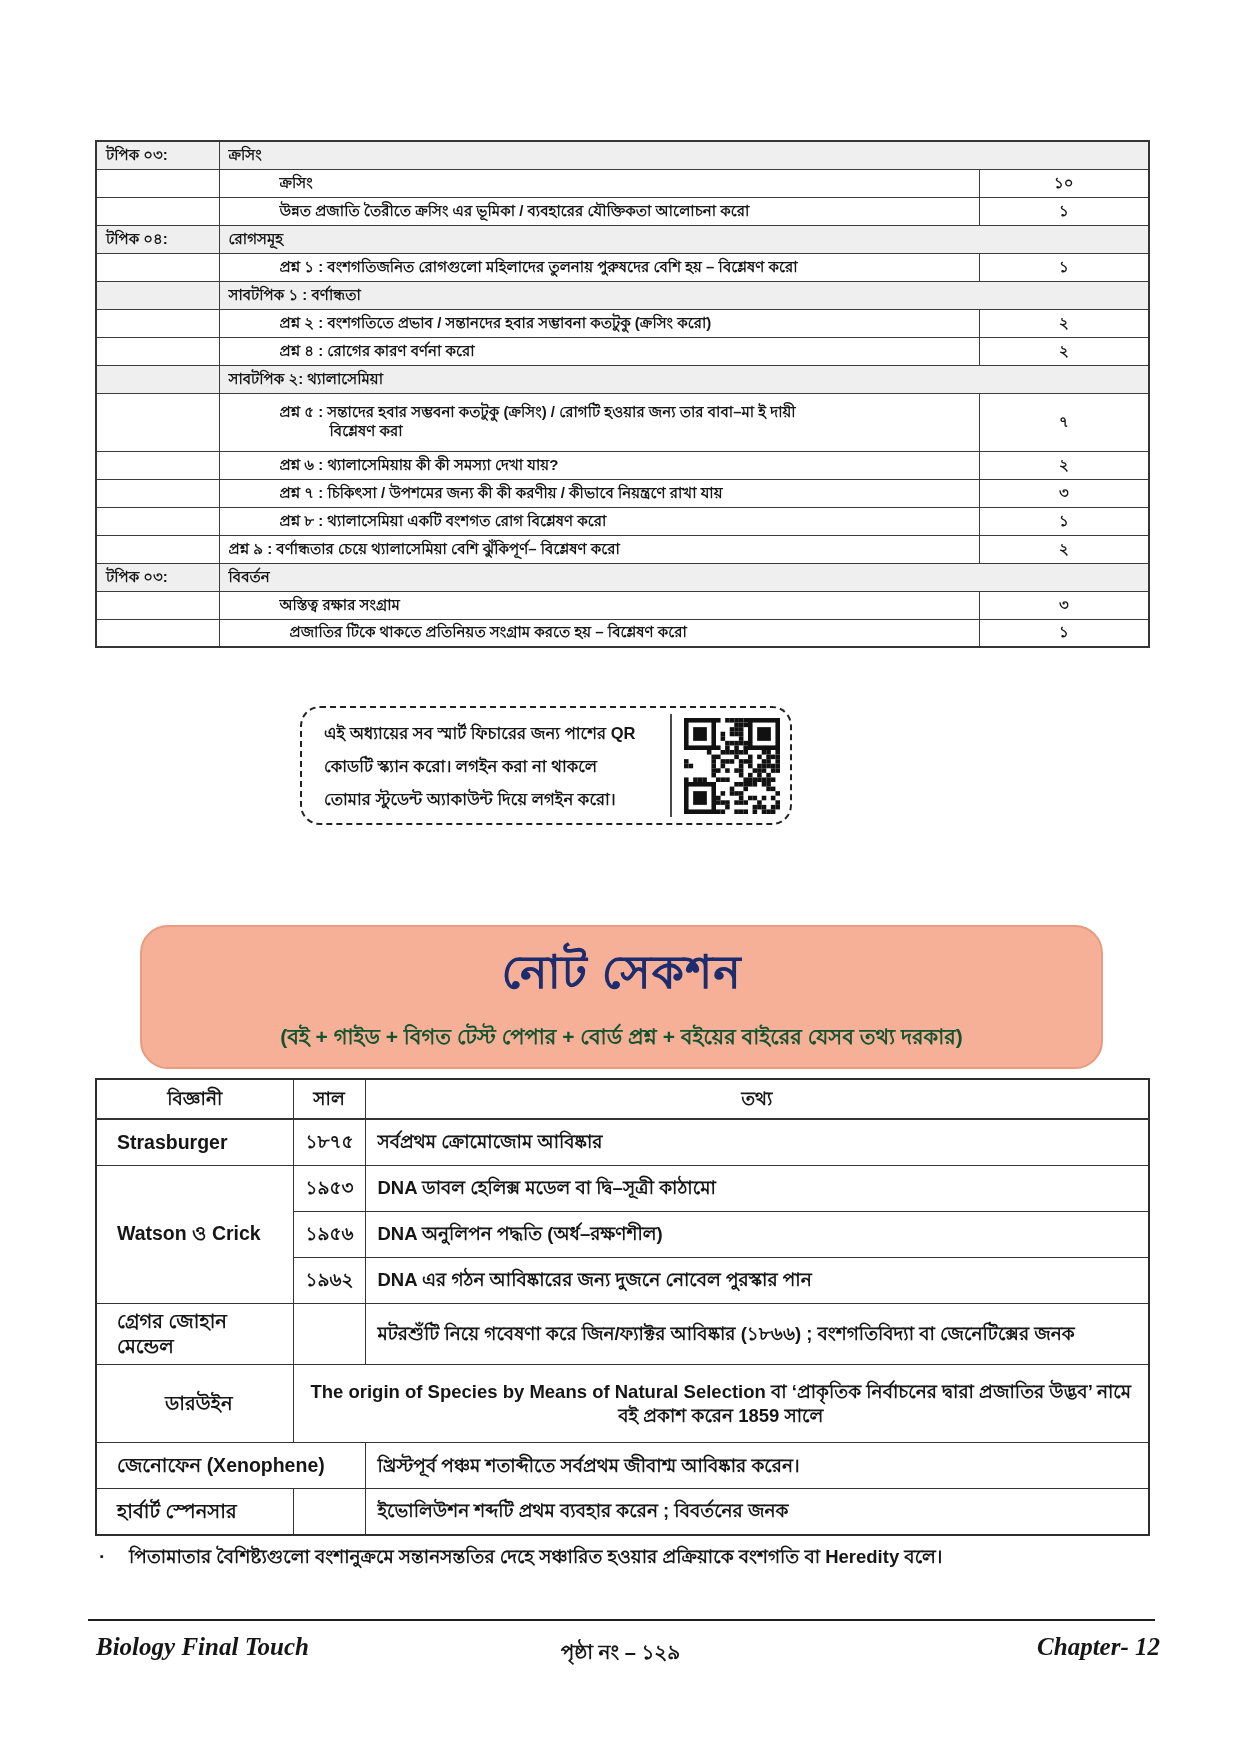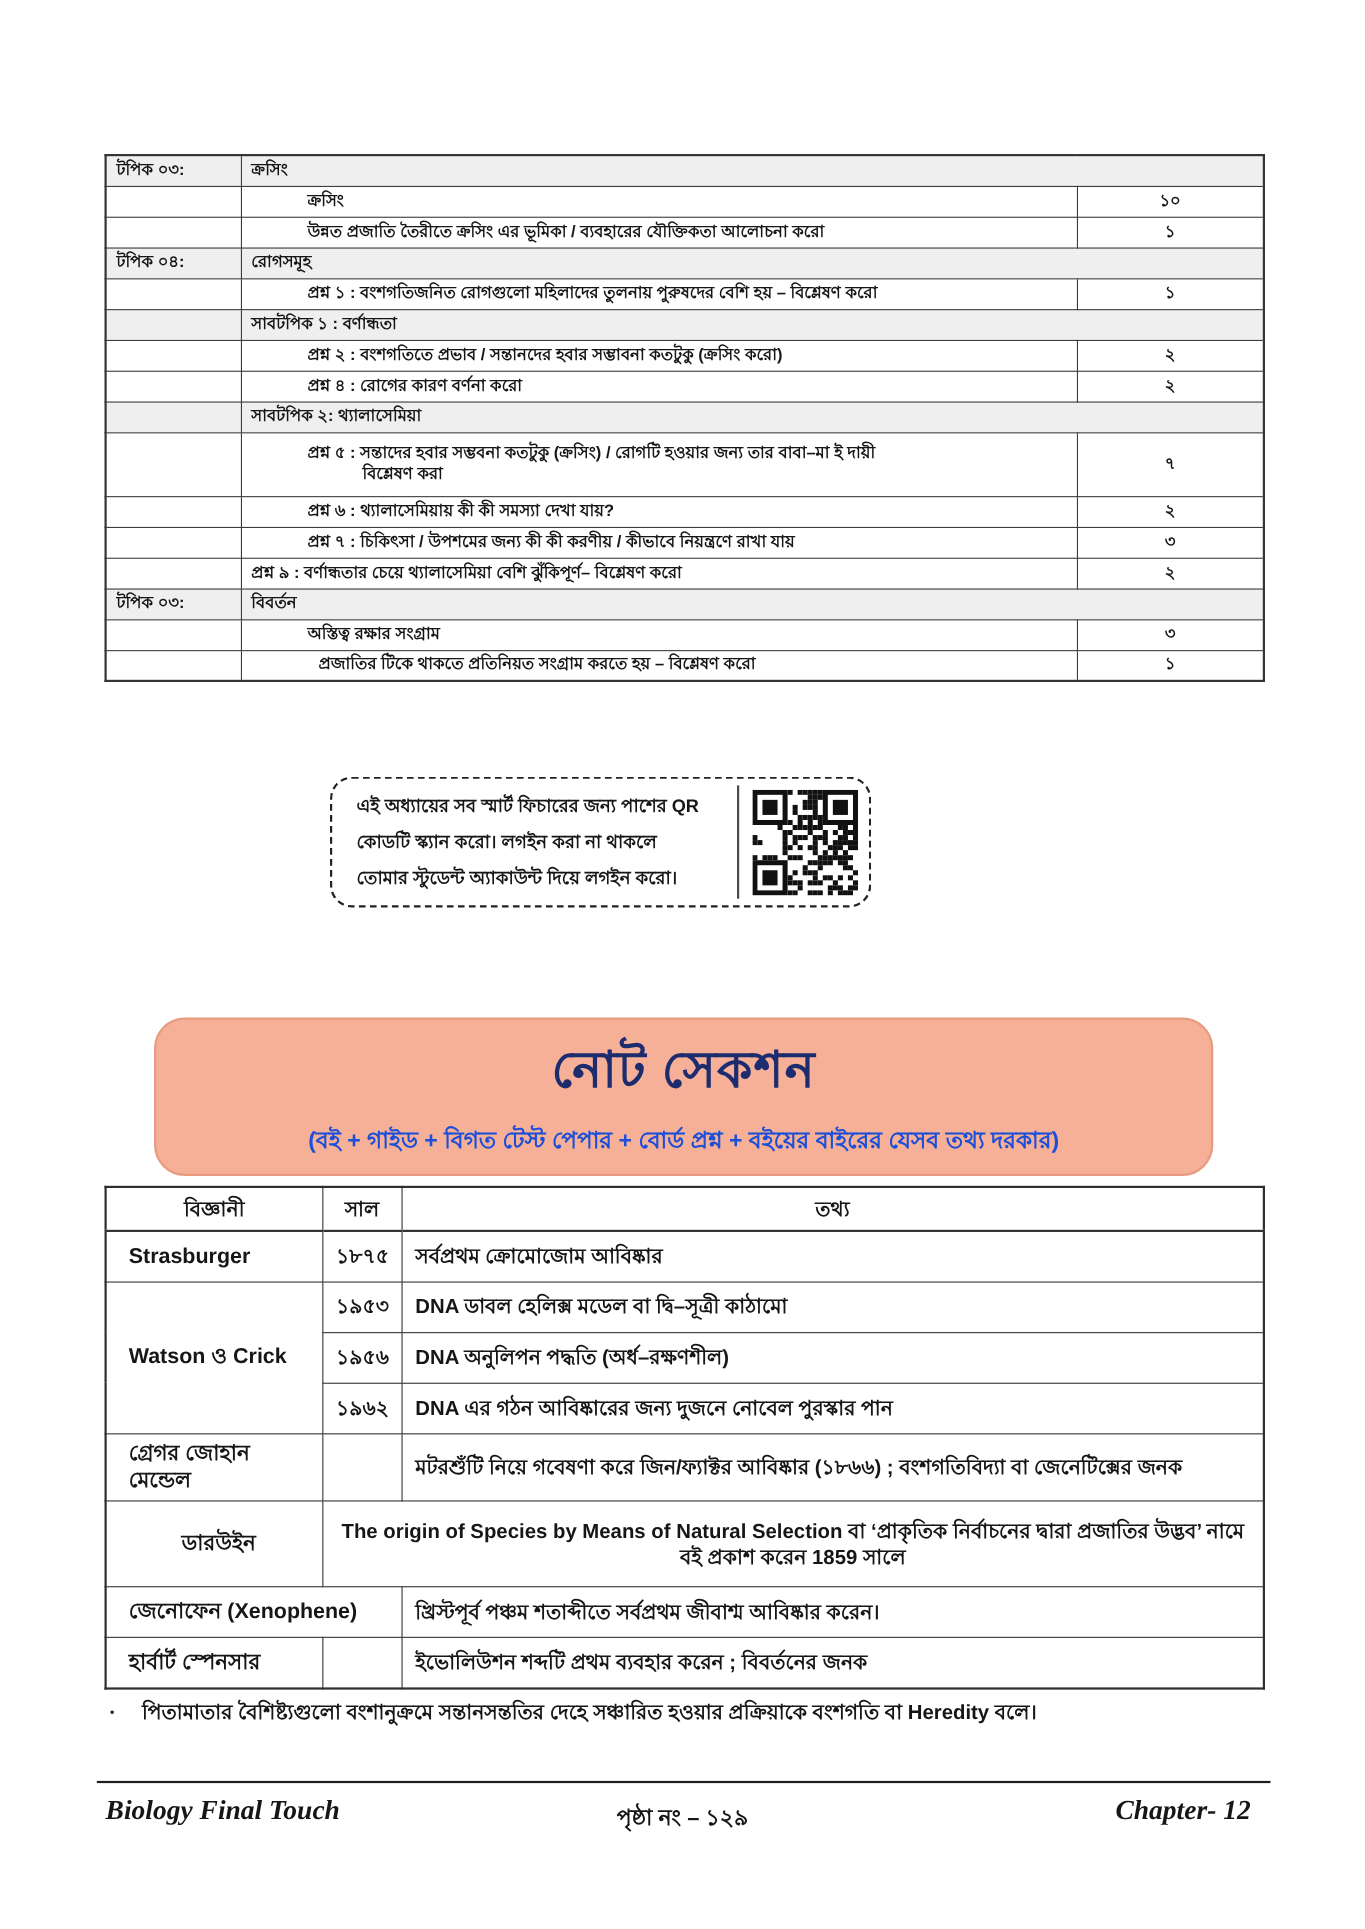--- a/index.html
+++ b/index.html
@@ -84,21 +84,21 @@
   .footline { position:absolute; left:88px; right:86px; top:1619px; border-top:2.2px solid #1f1f1f; }
   .foot-left {
     position:absolute; left:96px; top:1633px;
     font-family:"Liberation Serif", serif; font-style:italic; font-weight:700; font-size:25px;
   }
   .foot-center {
     position:absolute; left:0; right:0; top:1637px; text-align:center;
     font-size:20px; font-weight:700;
   }
   .foot-right {
-    position:absolute; right:104px; top:1633px;
+    position:absolute; right:81px; top:1633px;
     font-family:"Liberation Serif", serif; font-style:italic; font-weight:700; font-size:25px;
   }
 </style>
 </head>
 <body>
 
 <div class="page">
 
   <table class="qtable">
     <colgroup>
@@ -158,20 +158,25 @@
       </tr>
       <tr>
         <td></td>
         <td class="ind">প্রশ্ন ৬ :  থ্যালাসেমিয়ায় কী কী সমস্যা দেখা যায়?</td>
         <td class="c-marks">২</td>
       </tr>
       <tr>
         <td></td>
         <td class="ind">প্রশ্ন ৭ :  চিকিৎসা / উপশমের জন্য কী কী করণীয় / কীভাবে নিয়ন্ত্রণে রাখা যায়</td>
         <td class="c-marks">৩</td>
+      </tr>
+      <tr>
+        <td></td>
+        <td class="ind">প্রশ্ন ৮ :  থ্যালাসেমিয়া একটি বংশগত রোগ বিশ্লেষণ করো</td>
+        <td class="c-marks">১</td>
       </tr>
       <tr>
         <td></td>
         <td>প্রশ্ন ৯ : বর্ণান্ধতার চেয়ে থ্যালাসেমিয়া বেশি ঝুঁকিপূর্ণ– বিশ্লেষণ করো</td>
         <td class="c-marks">২</td>
       </tr>
       <tr class="band">
         <td class="c-label">টপিক ০৩:</td>
         <td colspan="2">বিবর্তন</td>
       </tr>
@@ -347,21 +352,21 @@
           <rect x="80" y="10" width="15" height="15" fill="#111"></rect>
           <rect x="0" y="70" width="35" height="35" fill="#111"></rect>
           <rect x="5" y="75" width="25" height="25" fill="#fff"></rect>
           <rect x="10" y="80" width="15" height="15" fill="#111"></rect>
         </svg>
       </div>
   </div>
 
   <div class="notebox" style="background: rgb(245, 176, 151); border-color: rgb(231, 155, 128);">
     <div class="ntitle" style="color: rgb(28, 44, 110);">নোট সেকশন</div>
-    <div class="nsub" style="color: #1d4ed8;">(বই + গাইড + বিগত টেস্ট পেপার + বোর্ড প্রশ্ন + বইয়ের বাইরের যেসব তথ্য দরকার)</div>
+    <div class="nsub" style="color: #14532d;">(বই + গাইড + বিগত টেস্ট পেপার + বোর্ড প্রশ্ন + বইয়ের বাইরের যেসব তথ্য দরকার)</div>
   </div>
 
   <table class="stable">
     <colgroup>
         <col style="width:197px">
         <col style="width:72px">
         <col style="width:784px">
       </colgroup>
     <thead>
       <tr>

